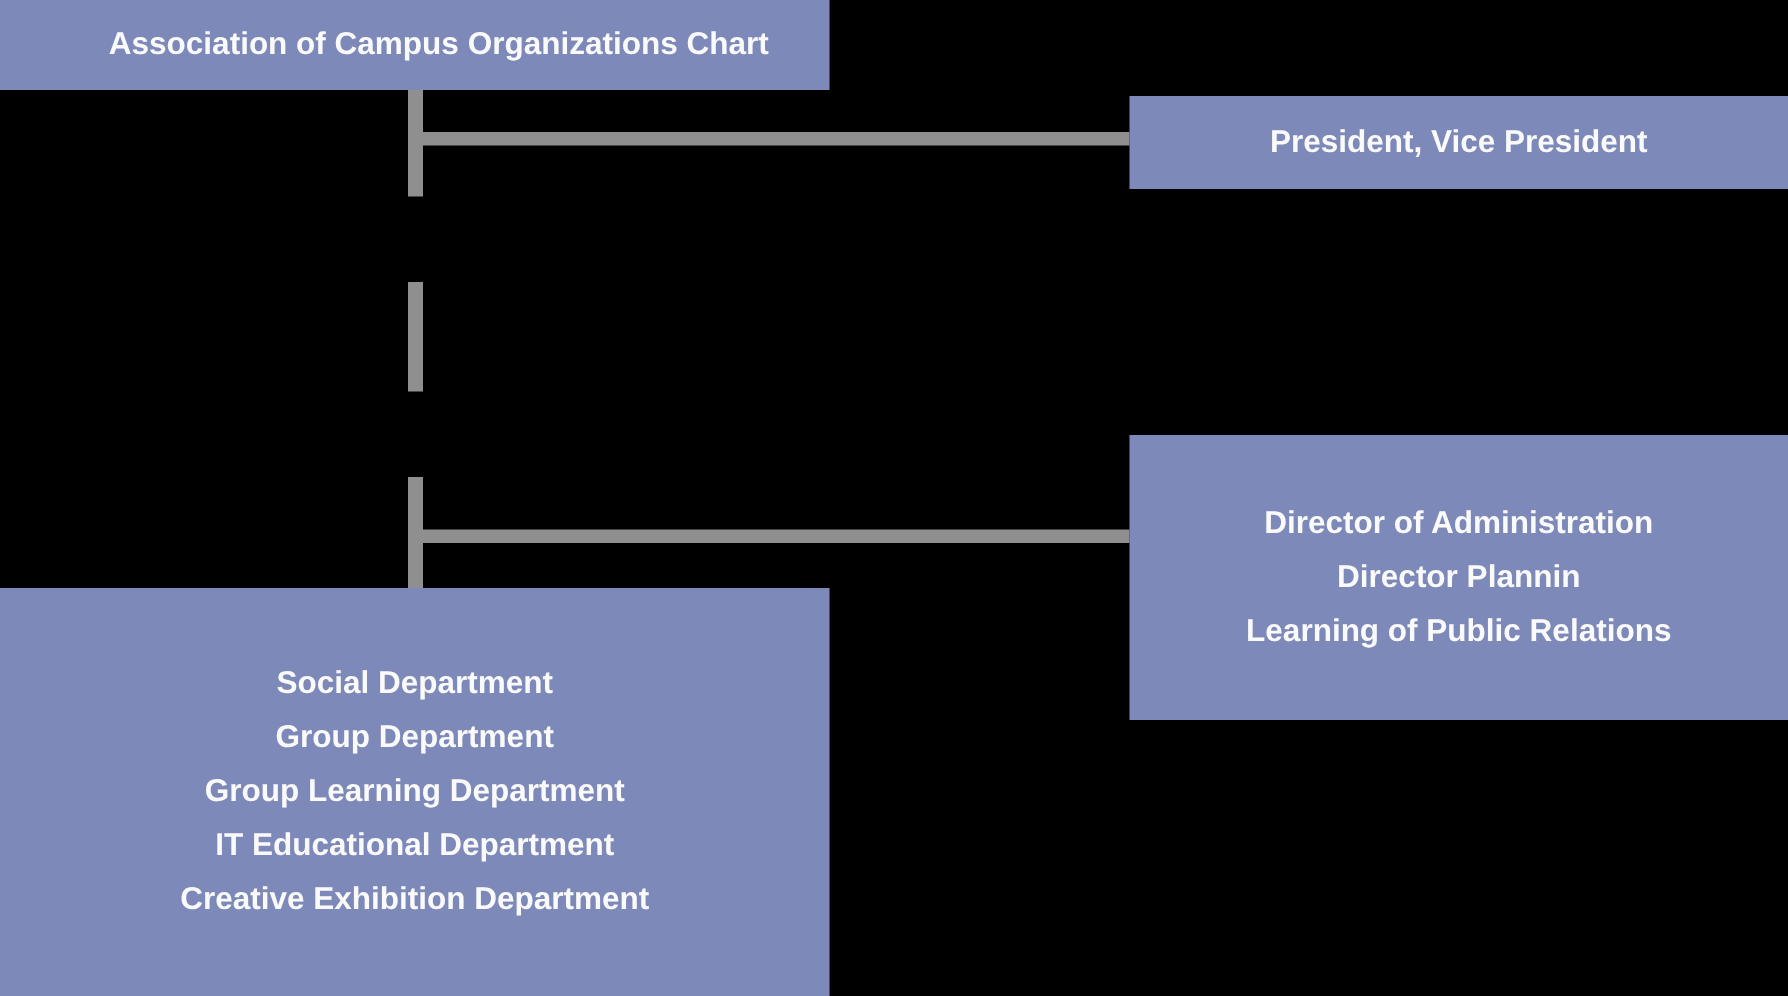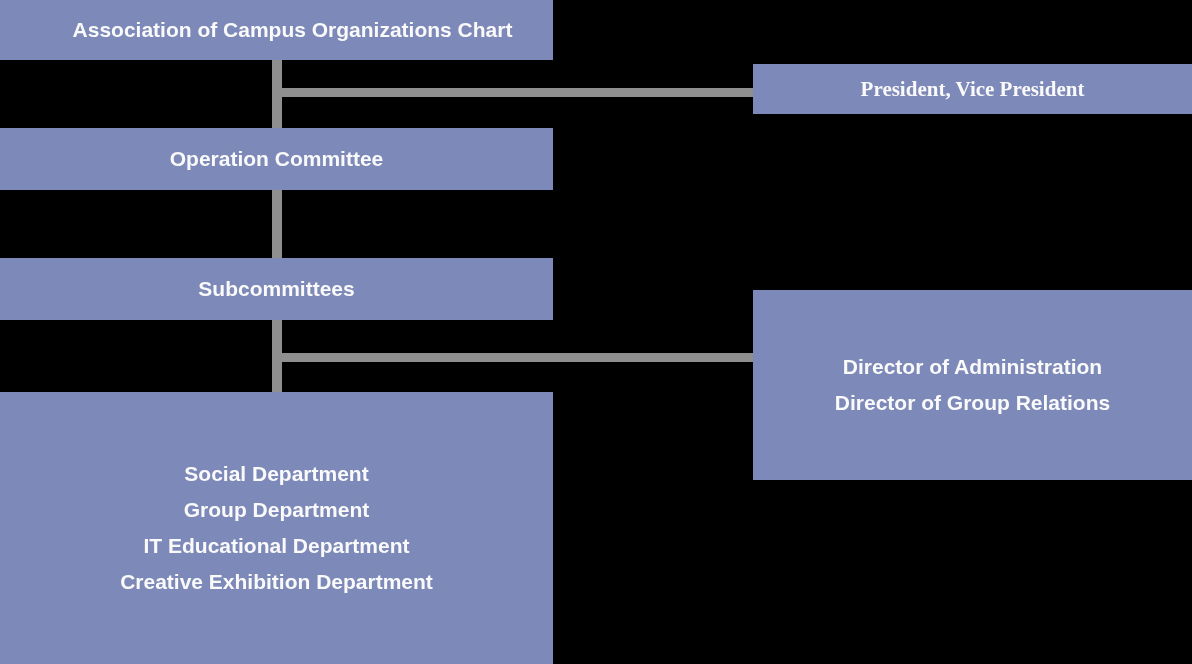--- a/index.html
+++ b/index.html
@@ -41,21 +41,21 @@
 
   
   .v1 { left: 272px; top: 57px;  width: 10px; height: 74px; }
   .h1 { left: 272px; top: 88px;  width: 481px; height: 9px; }
   .v2 { left: 272px; top: 188px; width: 10px; height: 73px; }
   .v3 { left: 272px; top: 318px; width: 10px; height: 78px; }
   .h2 { left: 272px; top: 353px; width: 481px; height: 9px; }
 
   
   .node-root          { left: 0;     top: 0;     width: 553px; height: 60px; padding-left: 32px; }
-  .node-president     { left: 753px; top: 64px;  width: 439px; height: 50px; font-family: Liberation Serif, serif; }
+  .node-president     { left: 753px; top: 64px;  width: 439px; height: 62px; }
   .node-operation     { left: 0;     top: 128px; width: 553px; height: 62px; }
   .node-subcommittees { left: 0;     top: 258px; width: 553px; height: 62px; }
   .node-directors     { left: 753px; top: 290px; width: 439px; height: 190px; }
   .node-departments   { left: 0;     top: 392px; width: 553px; height: 272px; text-align: center; }
 </style>
 </head>
 <body>
 
 <div class="stage">
 
@@ -66,33 +66,29 @@
   <div class="connector h2"></div>
 
   <div class="node node-root">
     <span class="node-line">Association of Campus Organizations Chart</span>
   </div>
 
   <div class="node node-president">
     <span class="node-line">President, Vice President</span>
   </div>
 
-  <div class="node node-operation">
-    <span class="node-line">Operation Committee</span>
-  </div>
 
-  <div class="node node-subcommittees">
-    <span class="node-line">Subcommittees</span>
-  </div>
 
   <div class="node node-directors">
     <span class="node-line">Director of Administration</span>
-    <span class="node-line">Director of Group Relations</span>
+    <span class="node-line">Director Plannin</span>
+    <span class="node-line">Learning of Public Relations</span>
   </div>
 
   <div class="node node-departments">
     <span class="node-line">Social Department</span>
     <span class="node-line">Group Department</span>
+    <span class="node-line">Group Learning Department</span>
     <span class="node-line">IT Educational Department</span>
     <span class="node-line">Creative Exhibition Department</span>
   </div>
 
 </div>
 
 </body></html>

